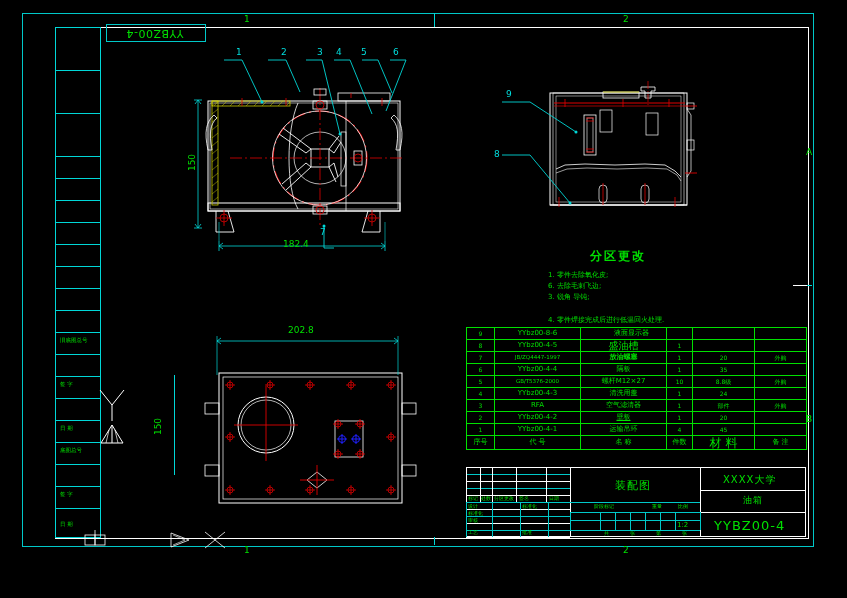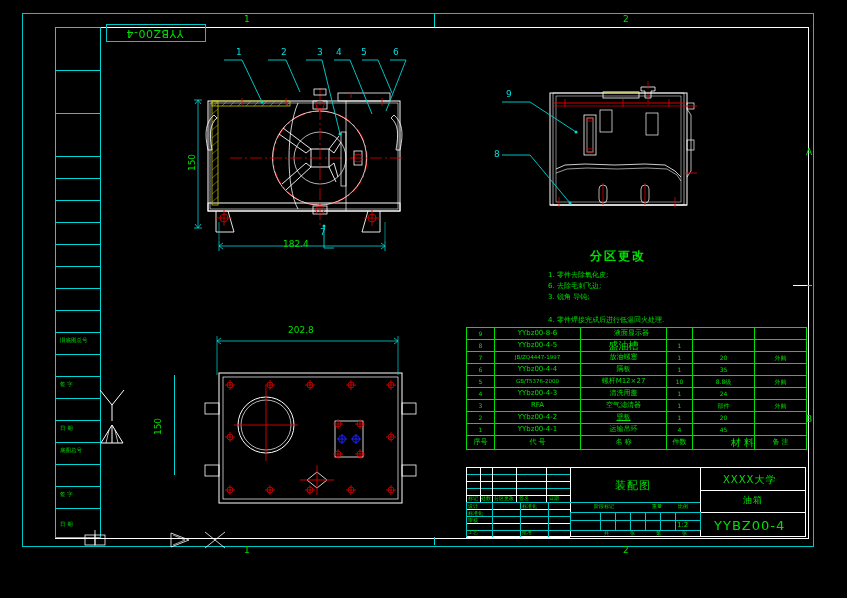--- a/index.html
+++ b/index.html
@@ -451,21 +451,21 @@
           <td>8</td>
           <td style="font-size: 7px;">YYbz00-4-5</td>
           <td style="font-size: 10px;">盛油槽</td>
           <td>1</td>
           <td></td>
           <td></td>
         </tr>
         <tr style="height: 12px;">
           <td>7</td>
           <td style="font-size: 5.5px;">JB/ZQ4447-1997</td>
-          <td style="font-size: 7px;">放油螺塞</td>
+          <td style="font-size: 7px; font-weight: bold;">放油螺塞</td>
           <td>1</td>
           <td>20</td>
           <td>外购</td>
         </tr>
         <tr style="height: 12px;">
           <td>6</td>
           <td style="font-size: 7px;">YYbz00-4-4</td>
           <td style="font-size: 7px;">隔板</td>
           <td>1</td>
           <td>35</td>
@@ -509,21 +509,21 @@
           <td style="font-size: 7px;">运输吊环</td>
           <td>4</td>
           <td>45</td>
           <td></td>
         </tr>
         <tr style="height: 14px; padding-left: 32px;">
           <td style="font-size: 7px;">序号</td>
           <td style="font-size: 7px;">代    号</td>
           <td style="font-size: 7px;">名    称</td>
           <td style="font-size: 7px;">件数</td>
-          <td style="font-size: 10px; text-align: right;">材    料</td>
+          <td style="font-size: 12px;">材    料</td>
           <td style="font-size: 7px;">备    注</td>
         </tr>
       </tbody>
   </table>
 
   <div class="cellbox" style="left:466px;top:467px;width:340px;height:70px;border:1px solid #ffffff;"></div>
 
   <div id="tbLeftGrid">
       <div class="ln" style="background: rgb(255, 255, 255); left: 466px; top: 467px; width: 104px; height: 1px;"></div>
       <div class="ln" style="background: rgb(0, 200, 200); left: 466px; top: 474px; width: 104px; height: 1px;"></div>

